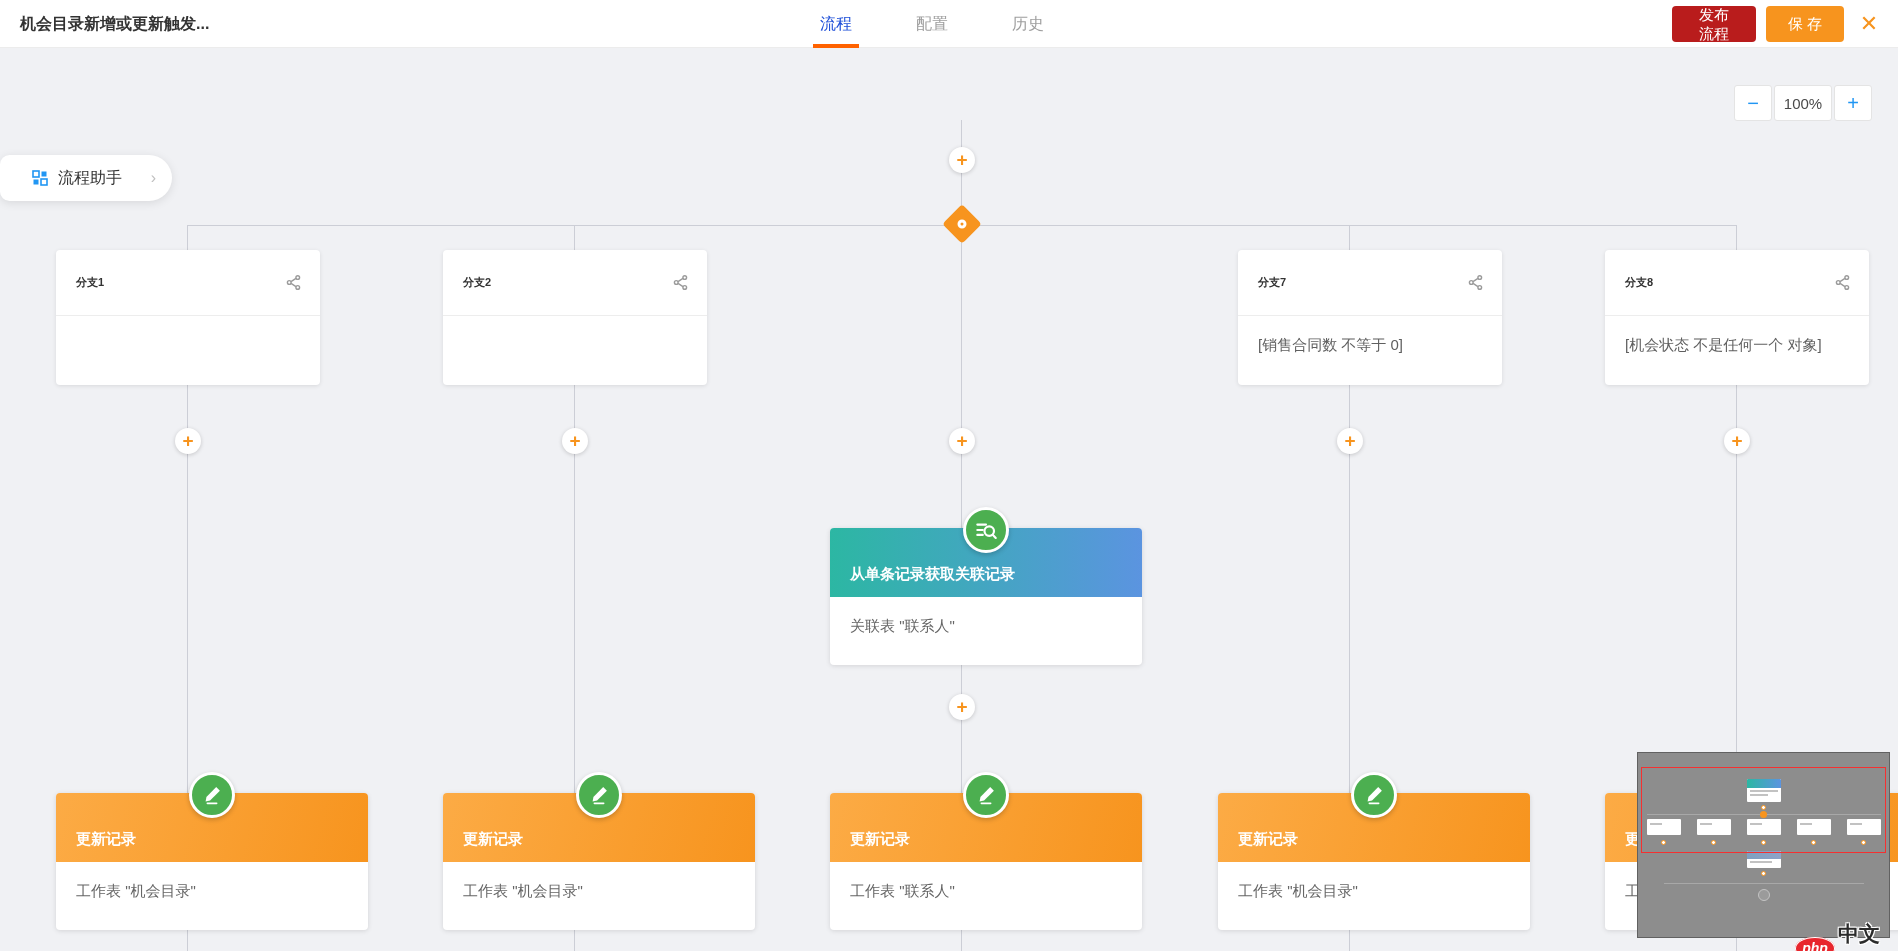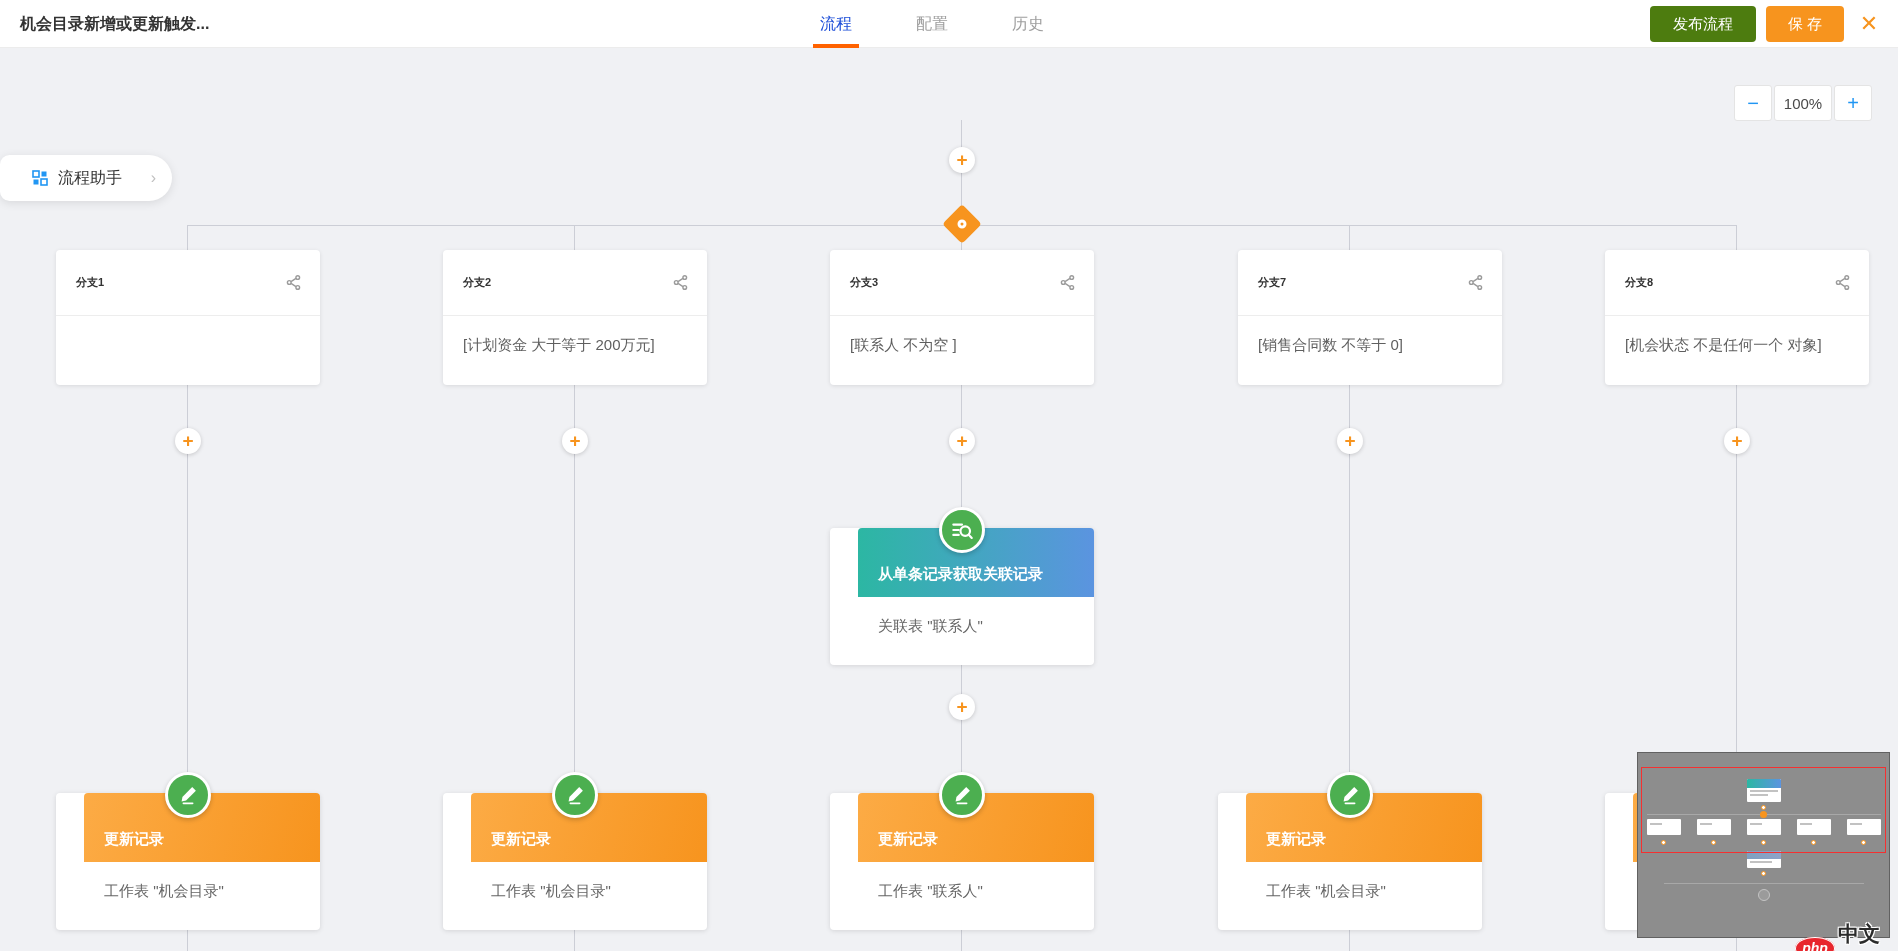--- a/index.html
+++ b/index.html
@@ -12,21 +12,21 @@
   .topbar-title { position:absolute; left:20px; top:0; height:48px; line-height:48px;
                   font-size:16px; font-weight:bold; color:#333; }
   .tabs { position:absolute; left:820px; top:0; height:48px; display:flex; gap:64px; }
   .tab { height:48px; line-height:48px; font-size:16px; color:#9e9e9e; cursor:pointer; position:relative; }
   .tab.active { color:#1d4ed8; }
   .tab.active .tab-underline { position:absolute; left:50%; transform:translateX(-50%);
                   bottom:0; width:46px; height:4px; background:#ff6200; }
   .topbar-right { position:absolute; right:14px; top:0; height:48px; display:flex; align-items:center; gap:10px; }
   .btn { height:36px; border:none; border-radius:4px; color:#fff; font-size:15px;
          padding:0 20px; cursor:pointer; font-family:inherit; }
-  .btn-publish { background:#4d7c0f; width:106px;margin-left:28px; }
+  .btn-publish { background:#b91c1c; width:84px;margin-left:28px; }
   .btn-save { background:#f7941e; width:78px; }
   .close-x { color:#f7941e; font-size:22px; font-weight:bold; width:30px; text-align:center;
              cursor:pointer; line-height:48px; }
 
   
   .canvas { position:absolute; left:0; top:48px; width:1898px; height:903px; overflow:hidden; }
   .vline { position:absolute; width:1px; background:#ccced6; z-index:0; }
   .hline { position:absolute; height:1px; background:#ccced6; z-index:0; }
 
   
@@ -64,22 +64,22 @@
 
   
   .branch-card { position:absolute; top:202px; width:264px; height:135px; background:#fff;
                  border-radius:4px; box-shadow:0 1px 4px rgba(0,0,0,.10); z-index:3; cursor:pointer; }
   .branch-head { height:66px; display:flex; align-items:center; justify-content:space-between;
                  padding:0 18px 0 20px; border-bottom:1px solid #ededed; }
   .branch-title { font-size:11px; font-weight:bold; color:#333; }
   .branch-body { padding:20px 20px 0 20px; font-size:15px; color:#5f5f5f; }
 
   
-  .action-node { position:absolute; width:264px; height:137px; background:#fff; border-radius:4px;
-                 box-shadow:0 1px 5px rgba(0,0,0,.12); z-index:3; cursor:pointer;padding-left:28px; }
+  .action-node { position:absolute; width:312px; height:137px; background:#fff; border-radius:4px;
+                 box-shadow:0 1px 5px rgba(0,0,0,.12); z-index:3; cursor:pointer; }
   .action-head { height:69px; border-radius:4px 4px 0 0; display:flex; align-items:flex-end;
                  padding:0 20px 13px 20px; color:#fff; font-size:15px; font-weight:bold; }
   .head-teal { background:linear-gradient(90deg,#2cb7a3 0%,#5b94e0 100%); }
   .head-orange { background:linear-gradient(105deg,#fcab45 0%,#f7941e 100%); }
   .action-body { padding:20px 20px 0 20px; font-size:15px; color:#666; }
   .node-badge { position:absolute; left:50%; transform:translateX(-50%); top:-21px; width:46px; height:46px;
                 border-radius:50%; background:#4caf50; border:3px solid #fff;
                 box-shadow:0 2px 5px rgba(0,0,0,.2); display:flex; align-items:center; justify-content:center; z-index:4; }
 
   
@@ -181,36 +181,20 @@
       <span style="display:flex;">
         <svg width="17" height="17" viewBox="0 0 24 24" fill="none" stroke="#9b9b9b" stroke-width="2">
             <circle cx="18" cy="5" r="2.6"></circle>
             <circle cx="6" cy="12" r="2.6"></circle>
             <circle cx="18" cy="19" r="2.6"></circle>
             <line x1="8.5" y1="10.8" x2="15.5" y2="6.3"></line>
             <line x1="8.5" y1="13.2" x2="15.5" y2="17.7"></line>
           </svg>
       </span>
     </div>
-    <div class="branch-body">[计划资金 大于等于 200万元]</div>
-  </div>
-  <div class="branch-card" style="left:830px;">
-    <div class="branch-head">
-      <span class="branch-title">分支3</span>
-      <span style="display:flex;">
-        <svg width="17" height="17" viewBox="0 0 24 24" fill="none" stroke="#9b9b9b" stroke-width="2">
-            <circle cx="18" cy="5" r="2.6"></circle>
-            <circle cx="6" cy="12" r="2.6"></circle>
-            <circle cx="18" cy="19" r="2.6"></circle>
-            <line x1="8.5" y1="10.8" x2="15.5" y2="6.3"></line>
-            <line x1="8.5" y1="13.2" x2="15.5" y2="17.7"></line>
-          </svg>
-      </span>
-    </div>
-    <div class="branch-body">[联系人 不为空 ]</div>
   </div>
   <div class="branch-card" style="left:1238px;">
     <div class="branch-head">
       <span class="branch-title">分支7</span>
       <span style="display:flex;">
         <svg width="17" height="17" viewBox="0 0 24 24" fill="none" stroke="#9b9b9b" stroke-width="2">
             <circle cx="18" cy="5" r="2.6"></circle>
             <circle cx="6" cy="12" r="2.6"></circle>
             <circle cx="18" cy="19" r="2.6"></circle>
             <line x1="8.5" y1="10.8" x2="15.5" y2="6.3"></line>

